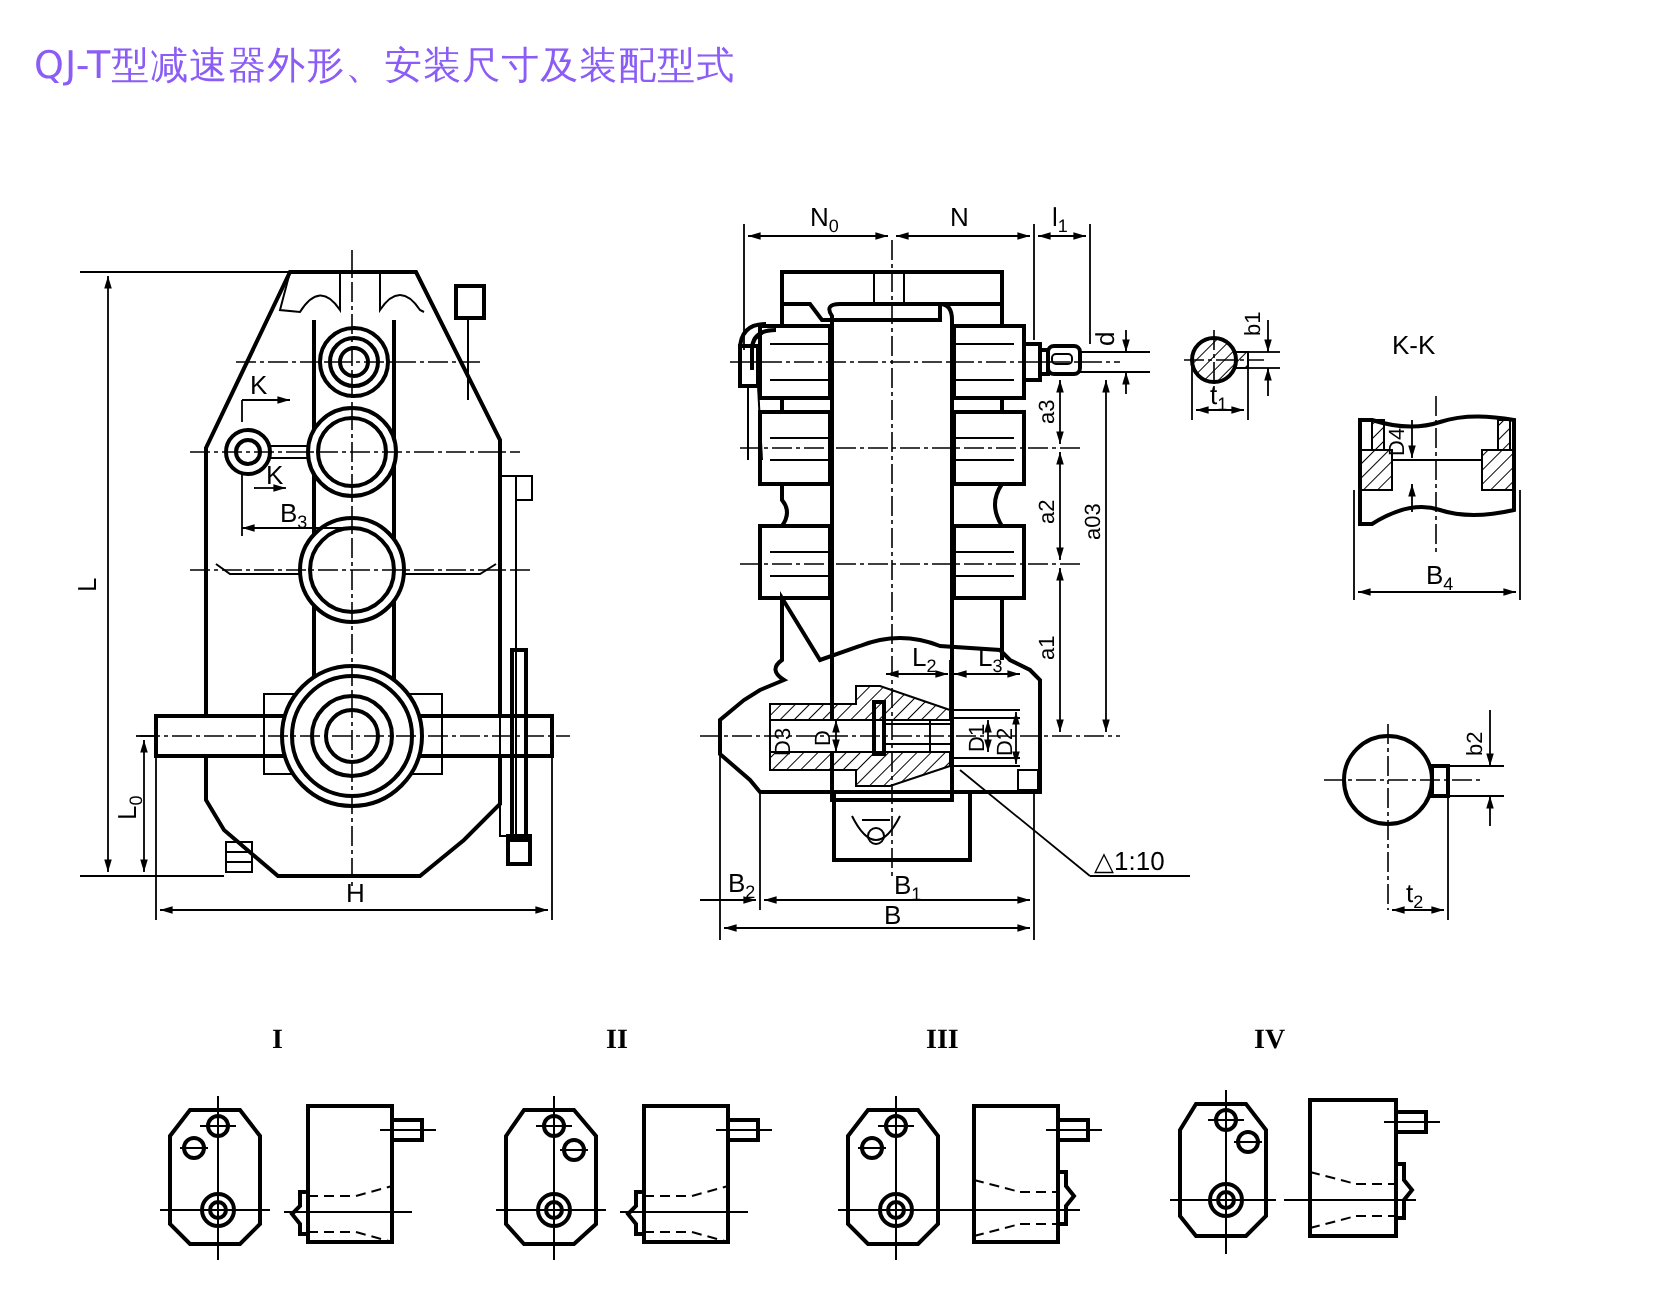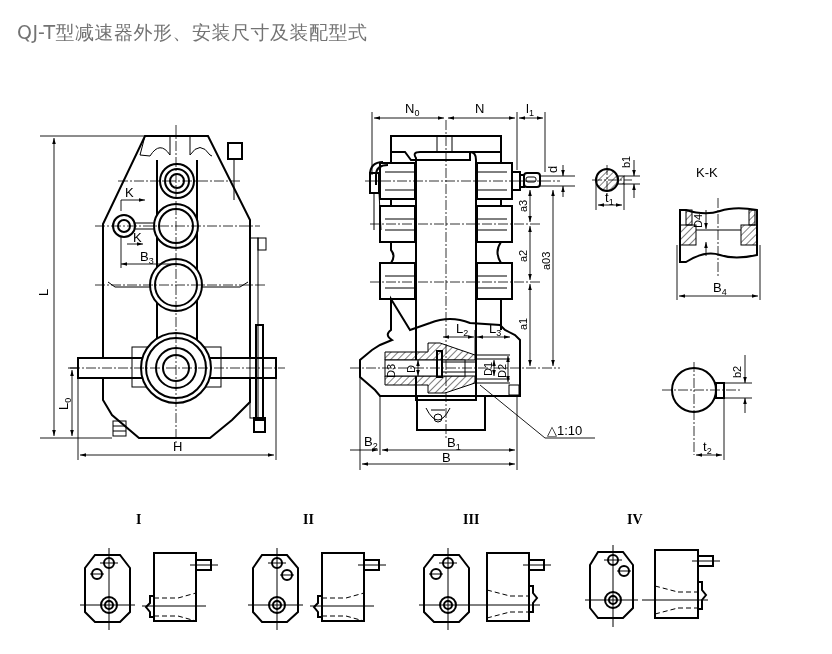--- a/index.html
+++ b/index.html
@@ -1,17 +1,17 @@
 <!DOCTYPE html>
 <html><head>
 <meta charset="utf-8">
 <style>
   html, body { margin: 0; padding: 0; background: #ffffff; }
   body { width: 832px; height: 654px; position: relative; overflow: hidden; font-family: "DejaVu Sans", sans-serif; }
-  .title { position: absolute; left: 17px; top: 20px; font-size: 19px; color: #737373; letter-spacing: 0.5px; font-family: "DejaVu Sans", sans-serif; }
+  .title { position: absolute; left: 17px; top: 20px; font-size: 19px; color: #8b5cf6; letter-spacing: 0.5px; font-family: "DejaVu Sans", sans-serif; }
   svg { position: absolute; left: 0; top: 0; }
   .ln { stroke: #000; stroke-width: 2; fill: none; }
   .th { stroke: #000; stroke-width: 1; fill: none; }
   .fl { stroke: #000; stroke-width: 2; fill: #fff; }
   .cl { stroke: #000; stroke-width: 0.8; fill: none; stroke-dasharray: 10 2 2 2; }
   .dash { stroke: #000; stroke-width: 1; fill: none; stroke-dasharray: 5 3; }
   .dim { stroke: #000; stroke-width: 0.9; fill: none; }
   .lbl { font-family: "Liberation Sans", sans-serif; font-size: 13px; fill: #000; }
   .sub { font-size: 9px; }
   .roman { font-family: "Liberation Serif", serif; font-size: 14px; font-weight: bold; fill: #000; }

